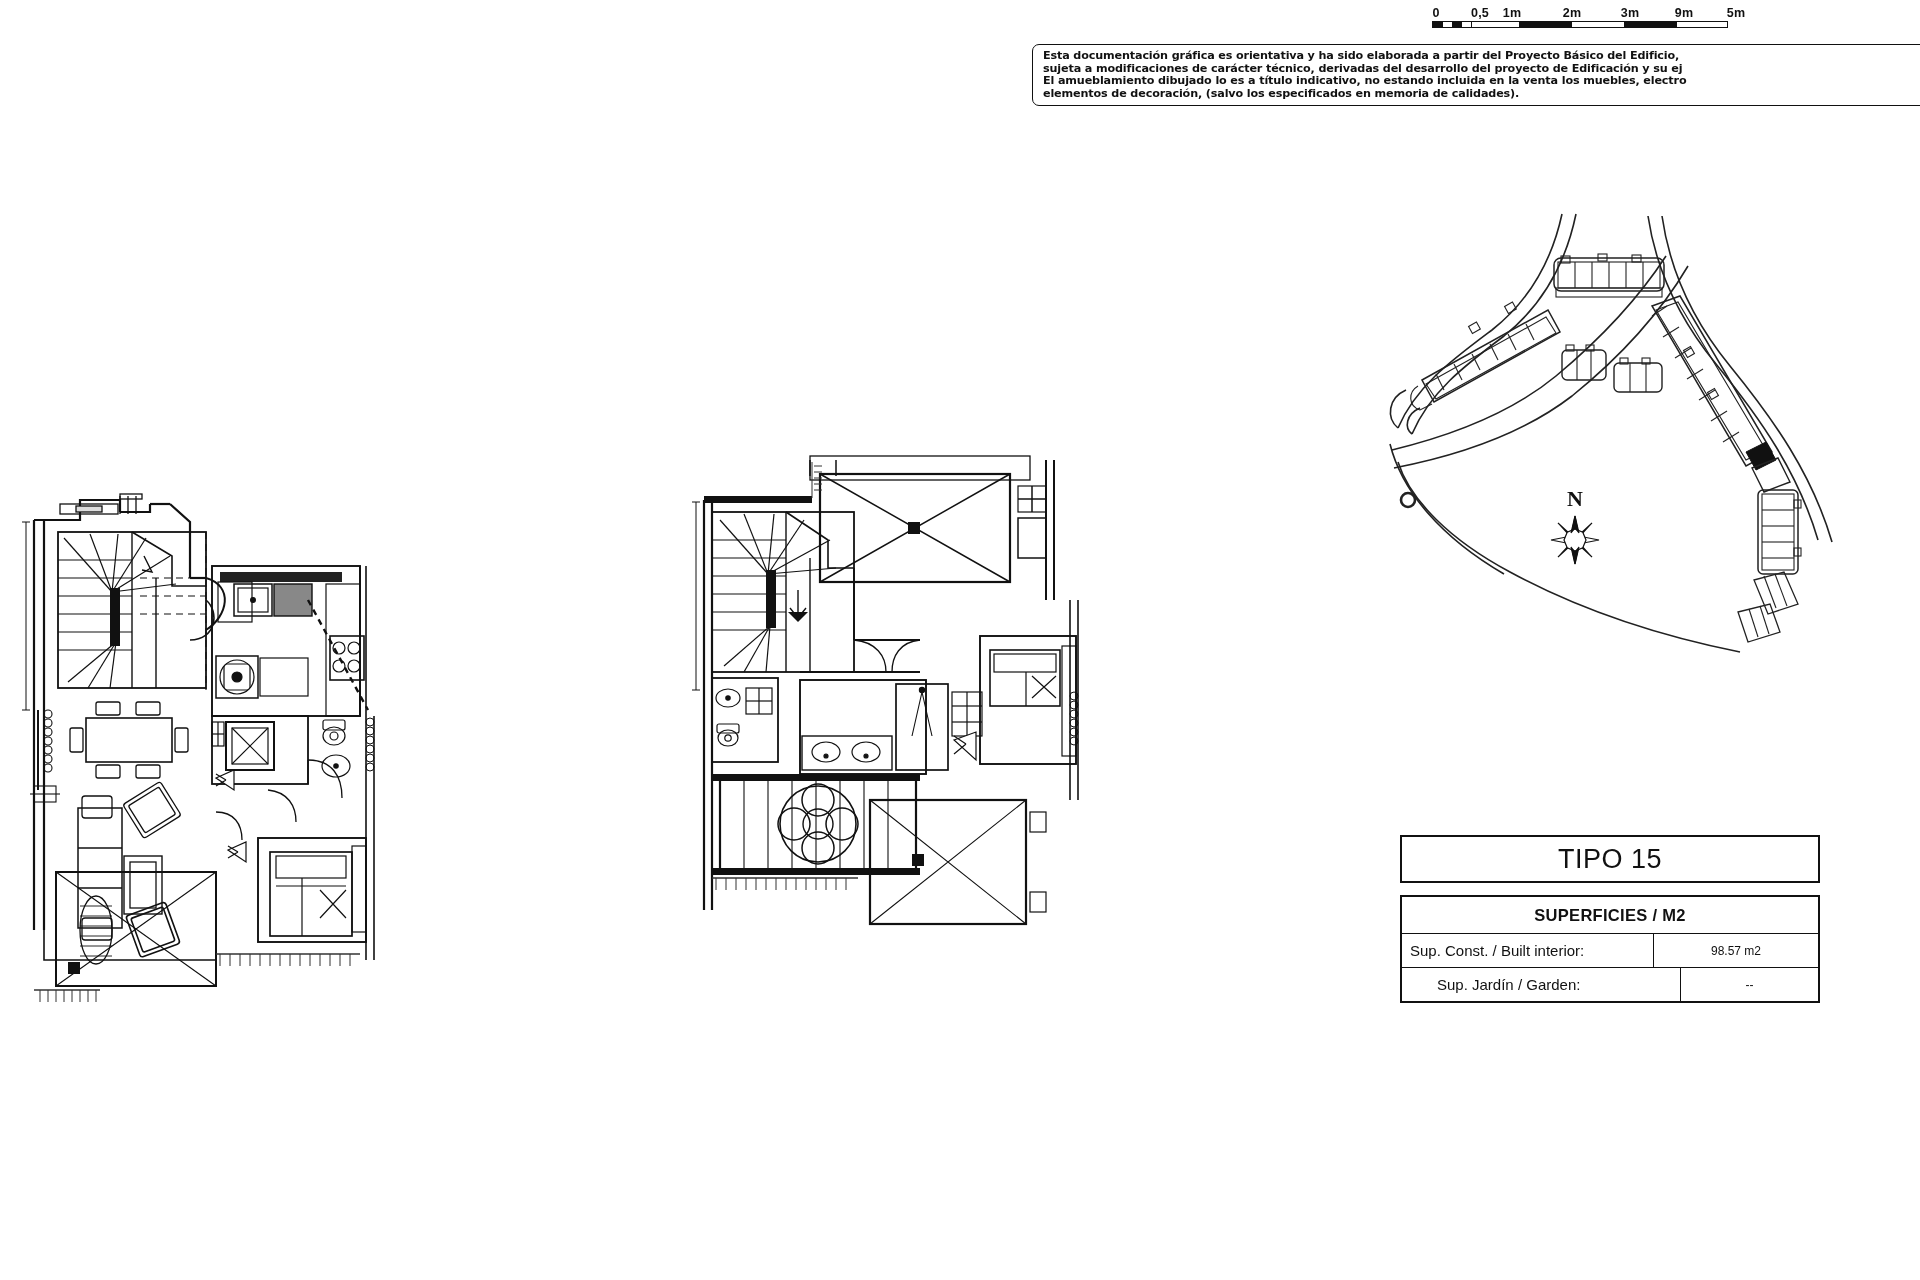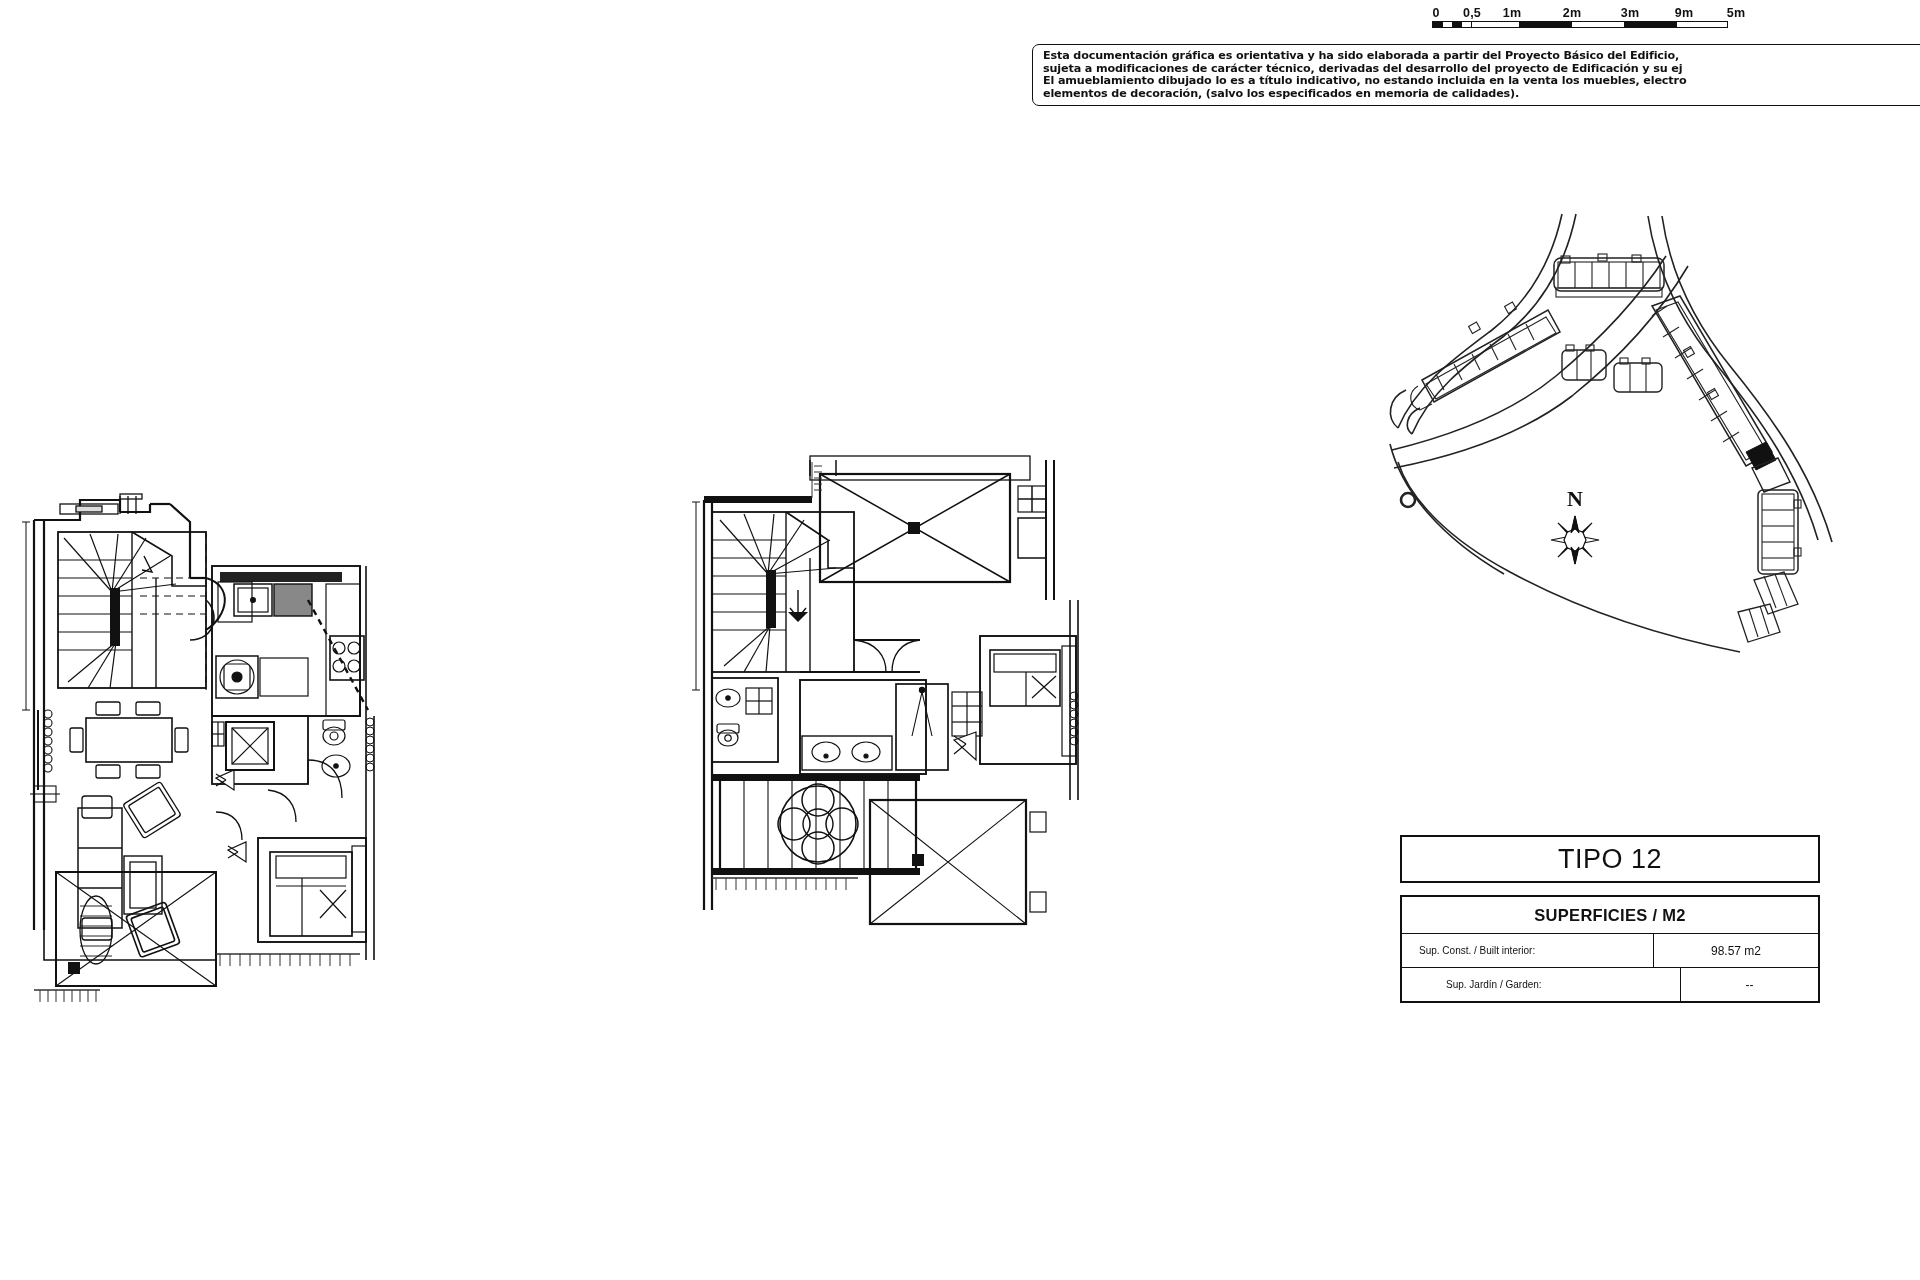--- a/index.html
+++ b/index.html
@@ -43,39 +43,39 @@
      border:2.5px solid #111;box-sizing:border-box;display:flex;align-items:center;
      justify-content:center;}
   #type-box span{font-size:27px;letter-spacing:.5px;}
 
   #surf-table{position:absolute;left:1400px;top:895px;width:420px;
      border:2.5px solid #111;box-sizing:border-box;}
   #surf-table .hdr{height:36px;display:flex;align-items:center;justify-content:center;
      font-size:16.5px;font-weight:700;letter-spacing:.3px;border-bottom:1.6px solid #111;}
   #surf-table .row{height:33px;display:flex;border-bottom:1.4px solid #111;}
   #surf-table .row:last-child{border-bottom:none;margin-left:27px;}
-  #surf-table .k{flex:0 0 252px;display:flex;align-items:center;padding-left:17px;
-     font-size:10px;border-right:1.4px solid #111;box-sizing:border-box;}
+  #surf-table .k{flex:0 0 252px;display:flex;align-items:center;padding-left:8px;
+     font-size:15px;border-right:1.4px solid #111;box-sizing:border-box;}
   #surf-table .v{flex:1;display:flex;align-items:center;justify-content:center;
      font-size:12px;}
 
   
   #plan-lower{position:absolute;left:20px;top:460px;}
   #plan-upper{position:absolute;left:690px;top:440px;}
   .plan svg{display:block;}
 </style>
 </head>
 <body>
 
 <div class="stage">
 
   <div id="scalebar">
     <div class="ticks">
       <span style="left:4px">0</span>
-      <span style="left:40px">0,5</span>
+      <span style="left:48px">0,5</span>
       <span style="left:80px">1m</span>
       <span style="left:140px">2m</span>
       <span style="left:198px">3m</span>
       <span style="left:252px">9m</span>
       <span style="left:304px">5m</span>
     </div>
     <div class="bar">
       <i class="blk" style="width:9px"></i>
       <i class="wht" style="width:9px"></i>
       <i class="blk" style="width:9px"></i>
@@ -221,21 +221,21 @@
 
         <path d="M26,15 L33.8,18.2 L37,26 L33.8,33.8 L26,37 L18.2,33.8 L15,26 L18.2,18.2 Z" fill="#fff" stroke="#111" stroke-width="1.2"></path>
 
         <path d="M26,2 L30,19 L26,14 L22,19 Z" fill="#111"></path>
         <path d="M26,50 L30,33 L26,38 L22,33 Z" fill="#111"></path>
       </g>
     </svg>
   </div>
 
   <div id="type-box">
-    <span>TIPO 12</span>
+    <span>TIPO 15</span>
   </div>
 
   <div id="surf-table">
     <div class="hdr">SUPERFICIES / M2</div>
     <div class="row">
       <div class="k">Sup. Const. / Built interior:</div>
       <div class="v">98.57 m2</div>
     </div>
     <div class="row">
       <div class="k">Sup. Jardín / Garden:</div>

